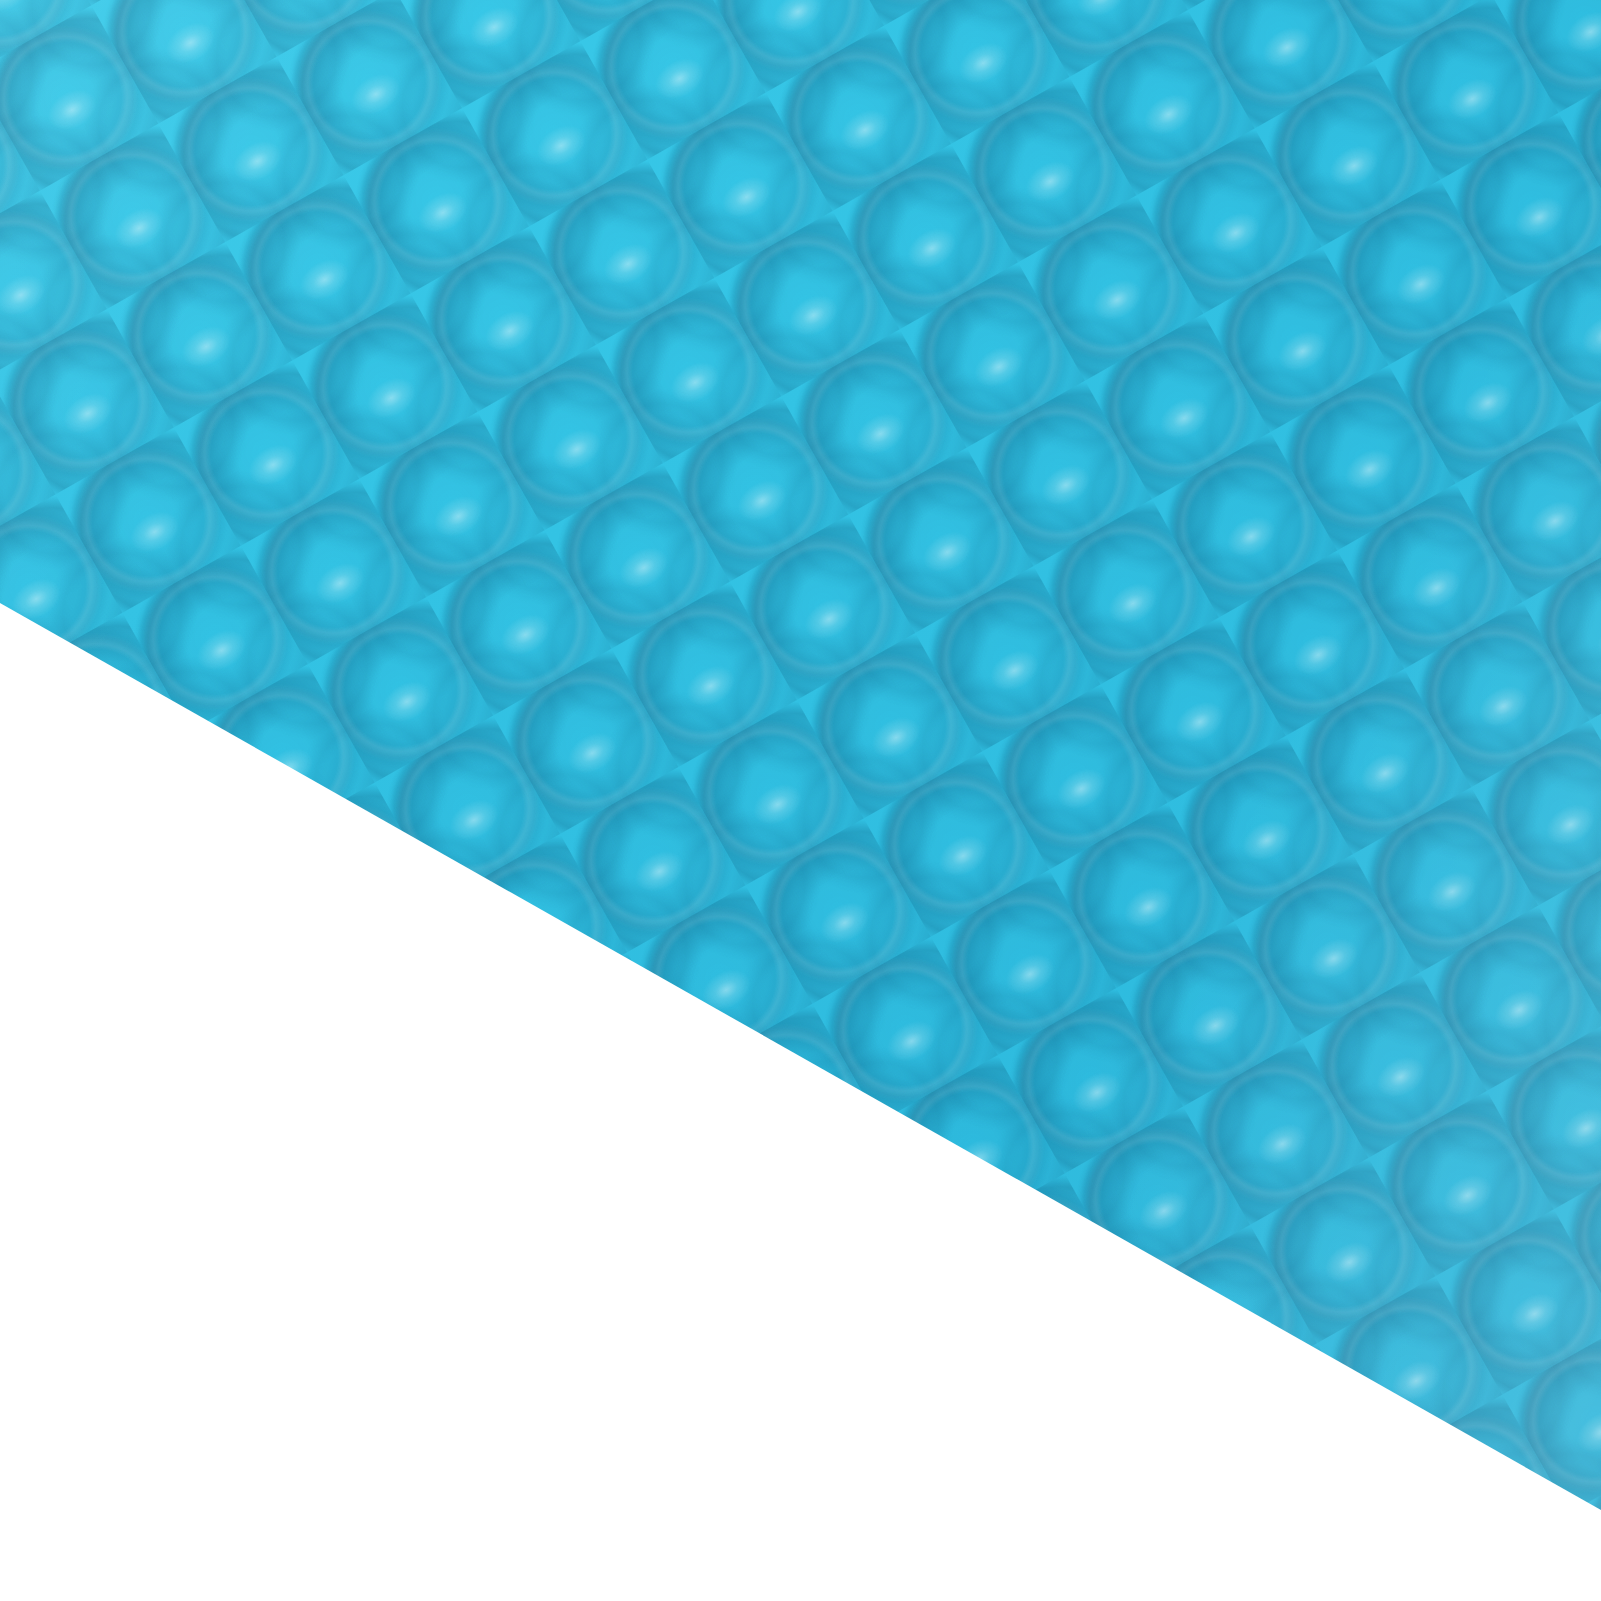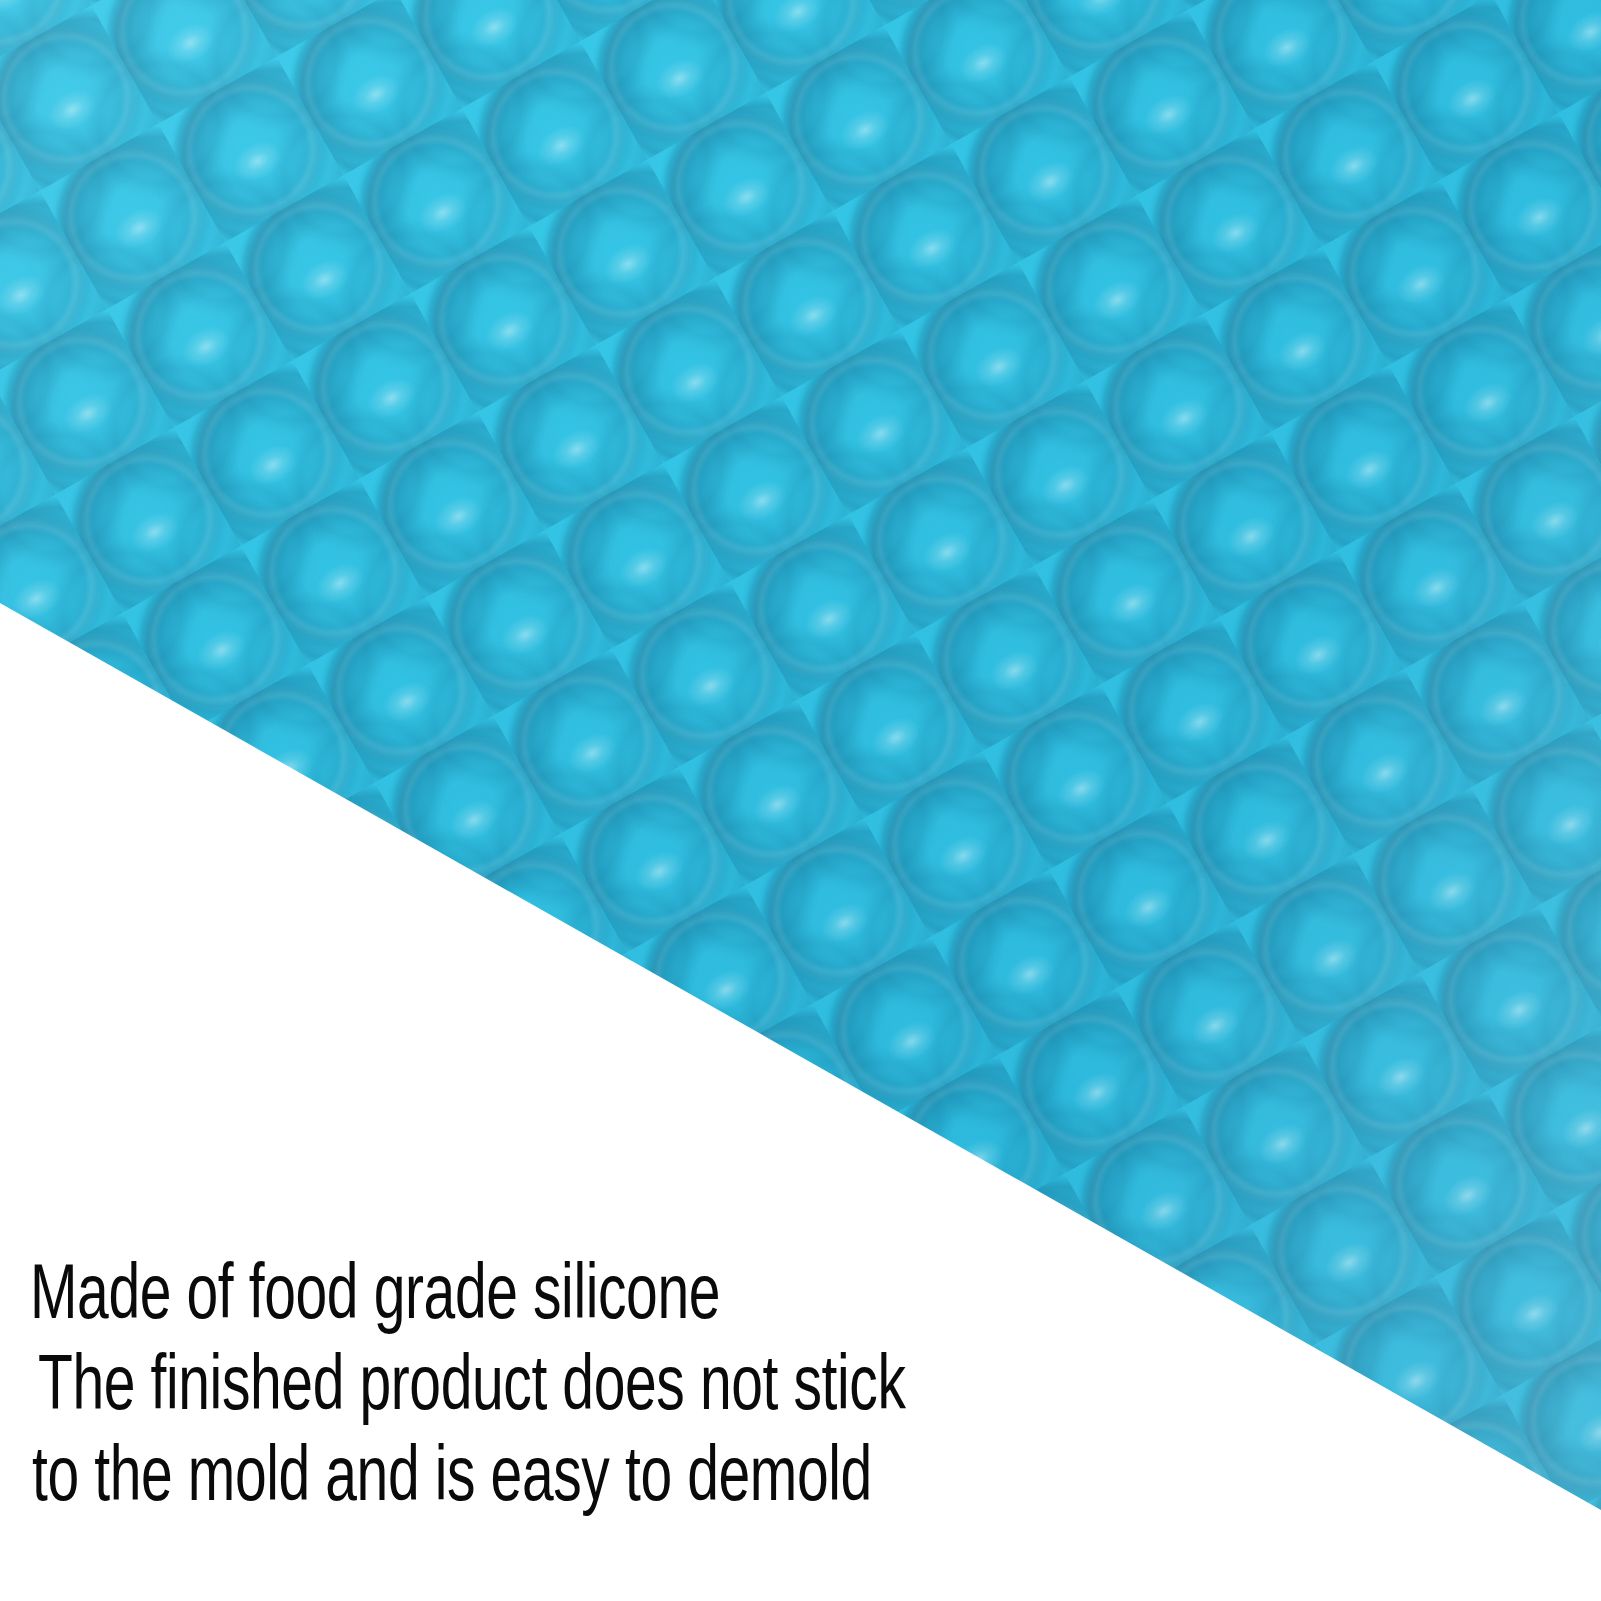--- a/index.html
+++ b/index.html
@@ -247,19 +247,14 @@
       <div class="rim-bar rim-edgedark"></div>
       <div class="rim-bar rim-outer"></div>
       <div class="rim-bar rim-groove1"></div>
       <div class="rim-bar rim-flat"></div>
       <div class="rim-bar rim-groove2"></div>
       <div class="rim-bar rim-innerlip"></div>
     </div>
 
   </div>
 
-  <div class="caption">
-    <span class="caption-line">Made of food grade silicone</span>
-    <span class="caption-line indent-1">The finished product does not stick</span>
-    <span class="caption-line indent-2">to the mold and is easy to demold</span>
-  </div>
 
 </div>
 
 </body></html>

